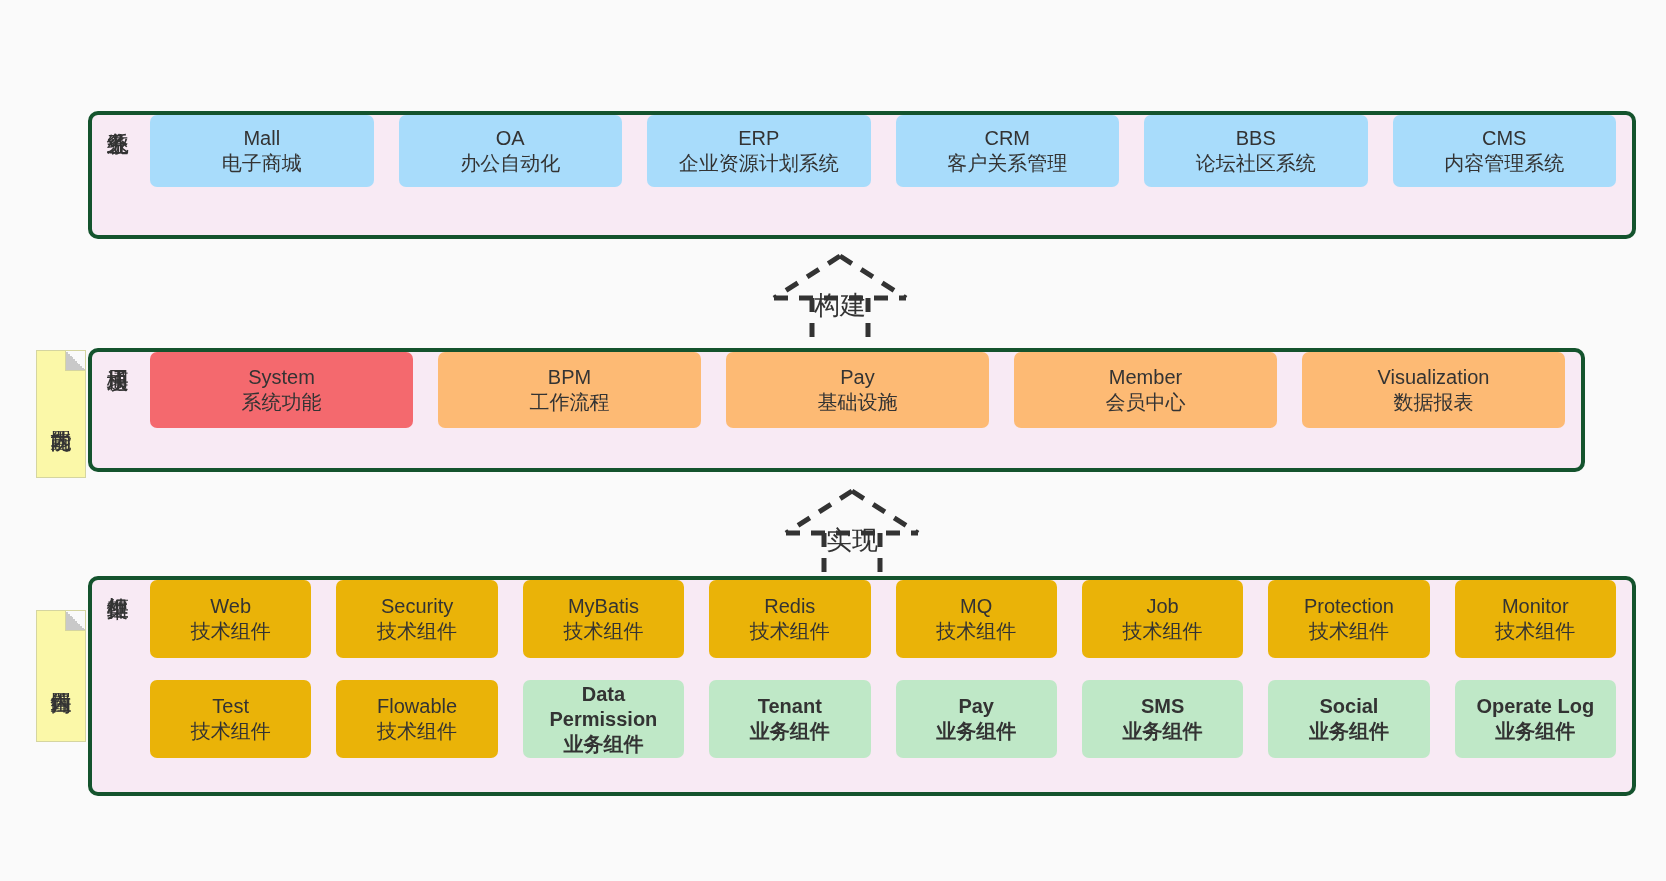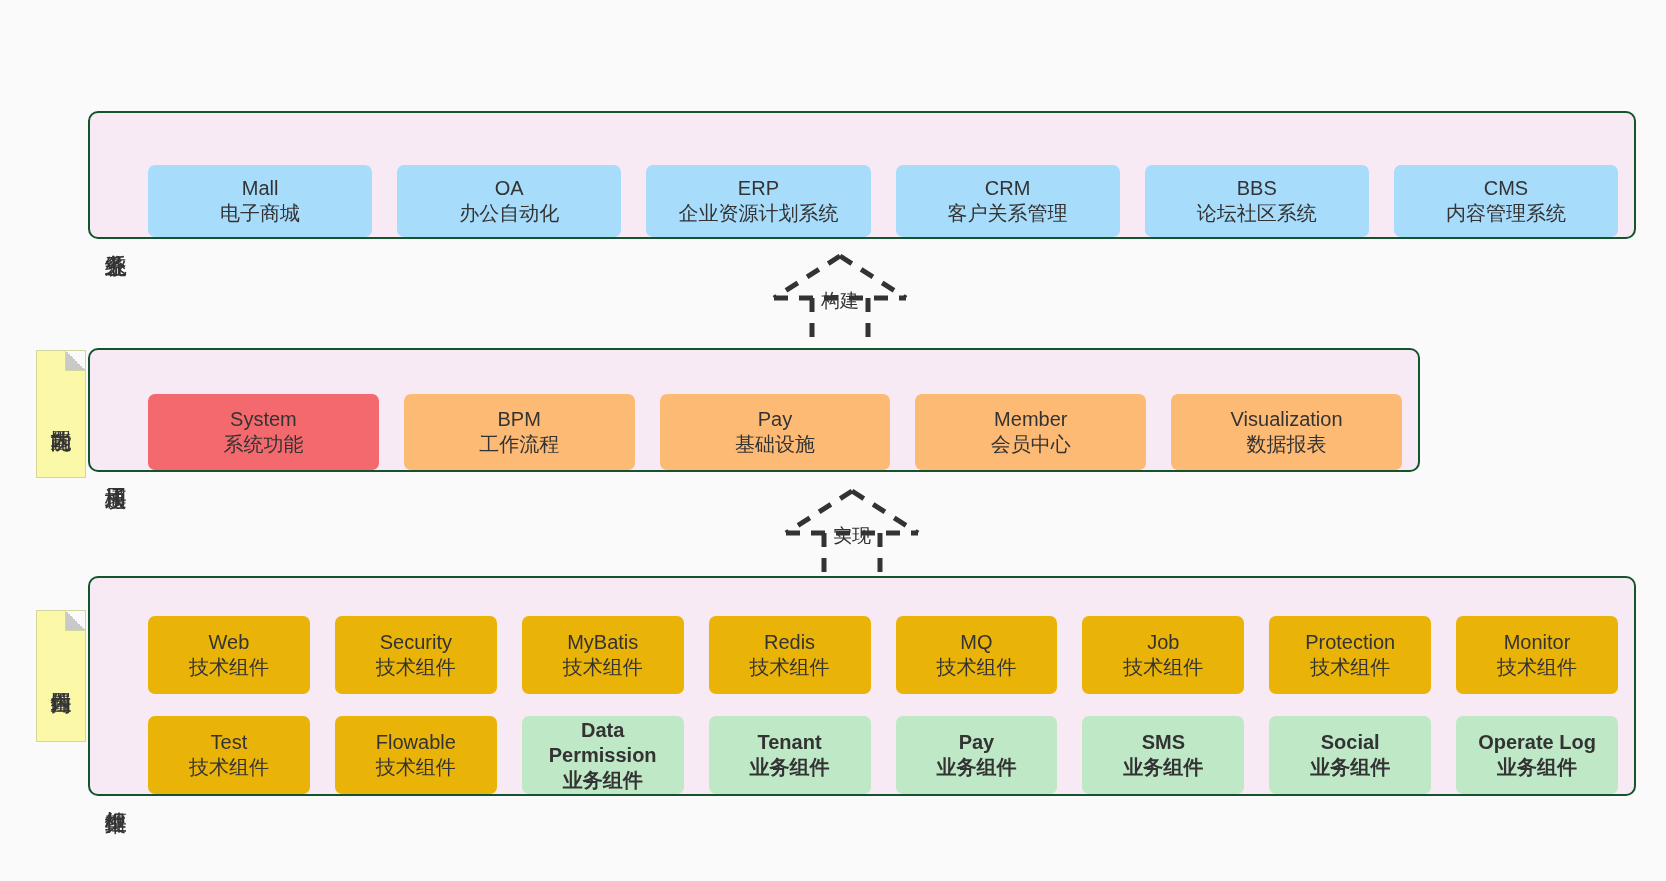--- a/index.html
+++ b/index.html
@@ -19,25 +19,25 @@
     position: absolute;
     left: 0; top: 0;
     width: 1666px;
     height: 881px;
   }
 
   
   .layer {
     position: absolute;
     background: #f8eaf4;
-    border: 2px solid #14532d;
+    border: 4px solid #14532d;
     border-radius: 10px;
     box-sizing: border-box;
     display: flex;
-    align-items: flex-end;
+    align-items: flex-start;
   }
   .layer-title {
     width: 52px;
     flex: 0 0 52px;
     display: flex;
     align-items: center;
     justify-content: center;
     font-size: 22px;
     line-height: 1.06;
     letter-spacing: 0px;
@@ -91,21 +91,21 @@
   .node.blue        { background: #a8dcfb; }
   .node.red         { background: #f4696e; }
   .node.pink        { background: #fdba74; }
   .node.green       { background: #eab308; }
   .node.lightgreen  { background: #bfe8c7; font-weight: bold; }
 
   
   #layer-business  { left: 88px;  top: 111px; width: 1548px; height: 128px; }
   #layer-business .node { height: 72px; }
 
-  #layer-modules   { left: 88px;  top: 348px; width: 1332px; height: 124px; }
+  #layer-modules   { left: 88px;  top: 348px; width: 1497px; height: 124px; }
   #layer-modules .node { height: 76px; }
 
   #layer-framework { left: 88px;  top: 576px; width: 1548px; height: 220px; }
   #layer-framework .node { height: 78px; }
 
   
   .sticky {
     position: absolute;
     width: 50px;
     background: #fbf8a8;
@@ -142,21 +142,21 @@
     position: absolute;
     width: 160px;
     height: 105px;
   }
   .arrow svg { display: block; overflow: visible; }
   .arrow-label {
     position: absolute;
     left: 50%;
     transform: translateX(-50%);
     top: 36px;
-    font-size: 19px;
+    font-size: 26px;
     color: #333333;
     background: transparent;
     padding: 0 3px;
     white-space: nowrap;
     user-select: none;
   }
   #arrow-build  { left: 760px; top: 252px; }
   #arrow-impl   { left: 772px; top: 487px; }
 </style>
 </head>

